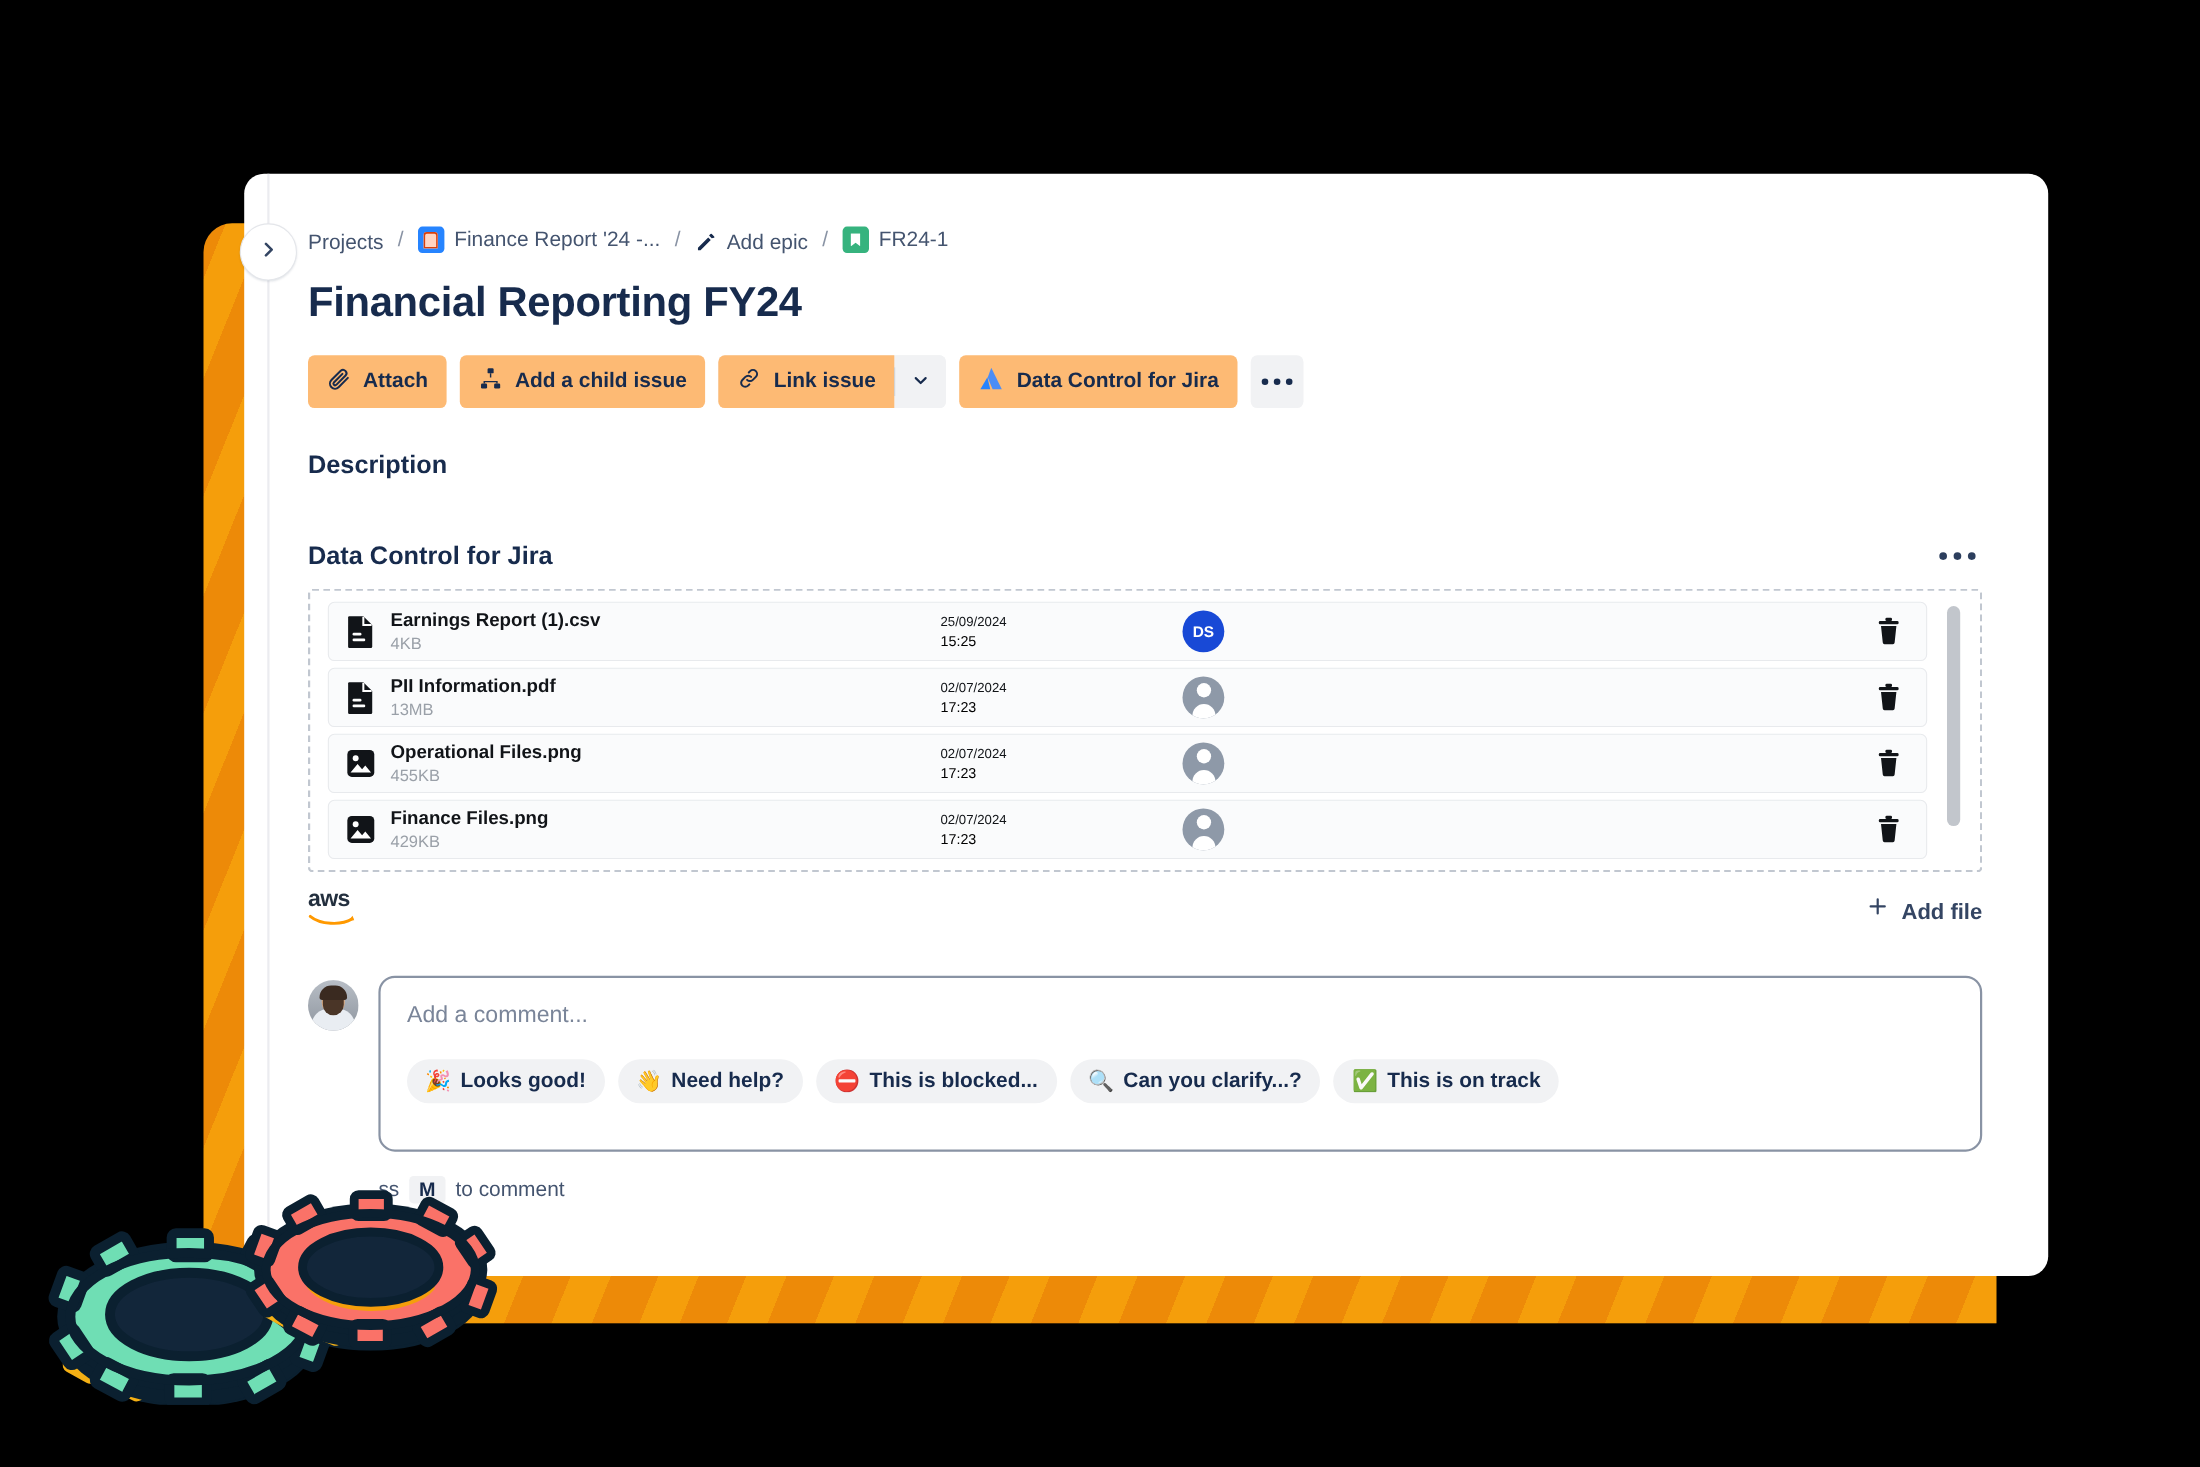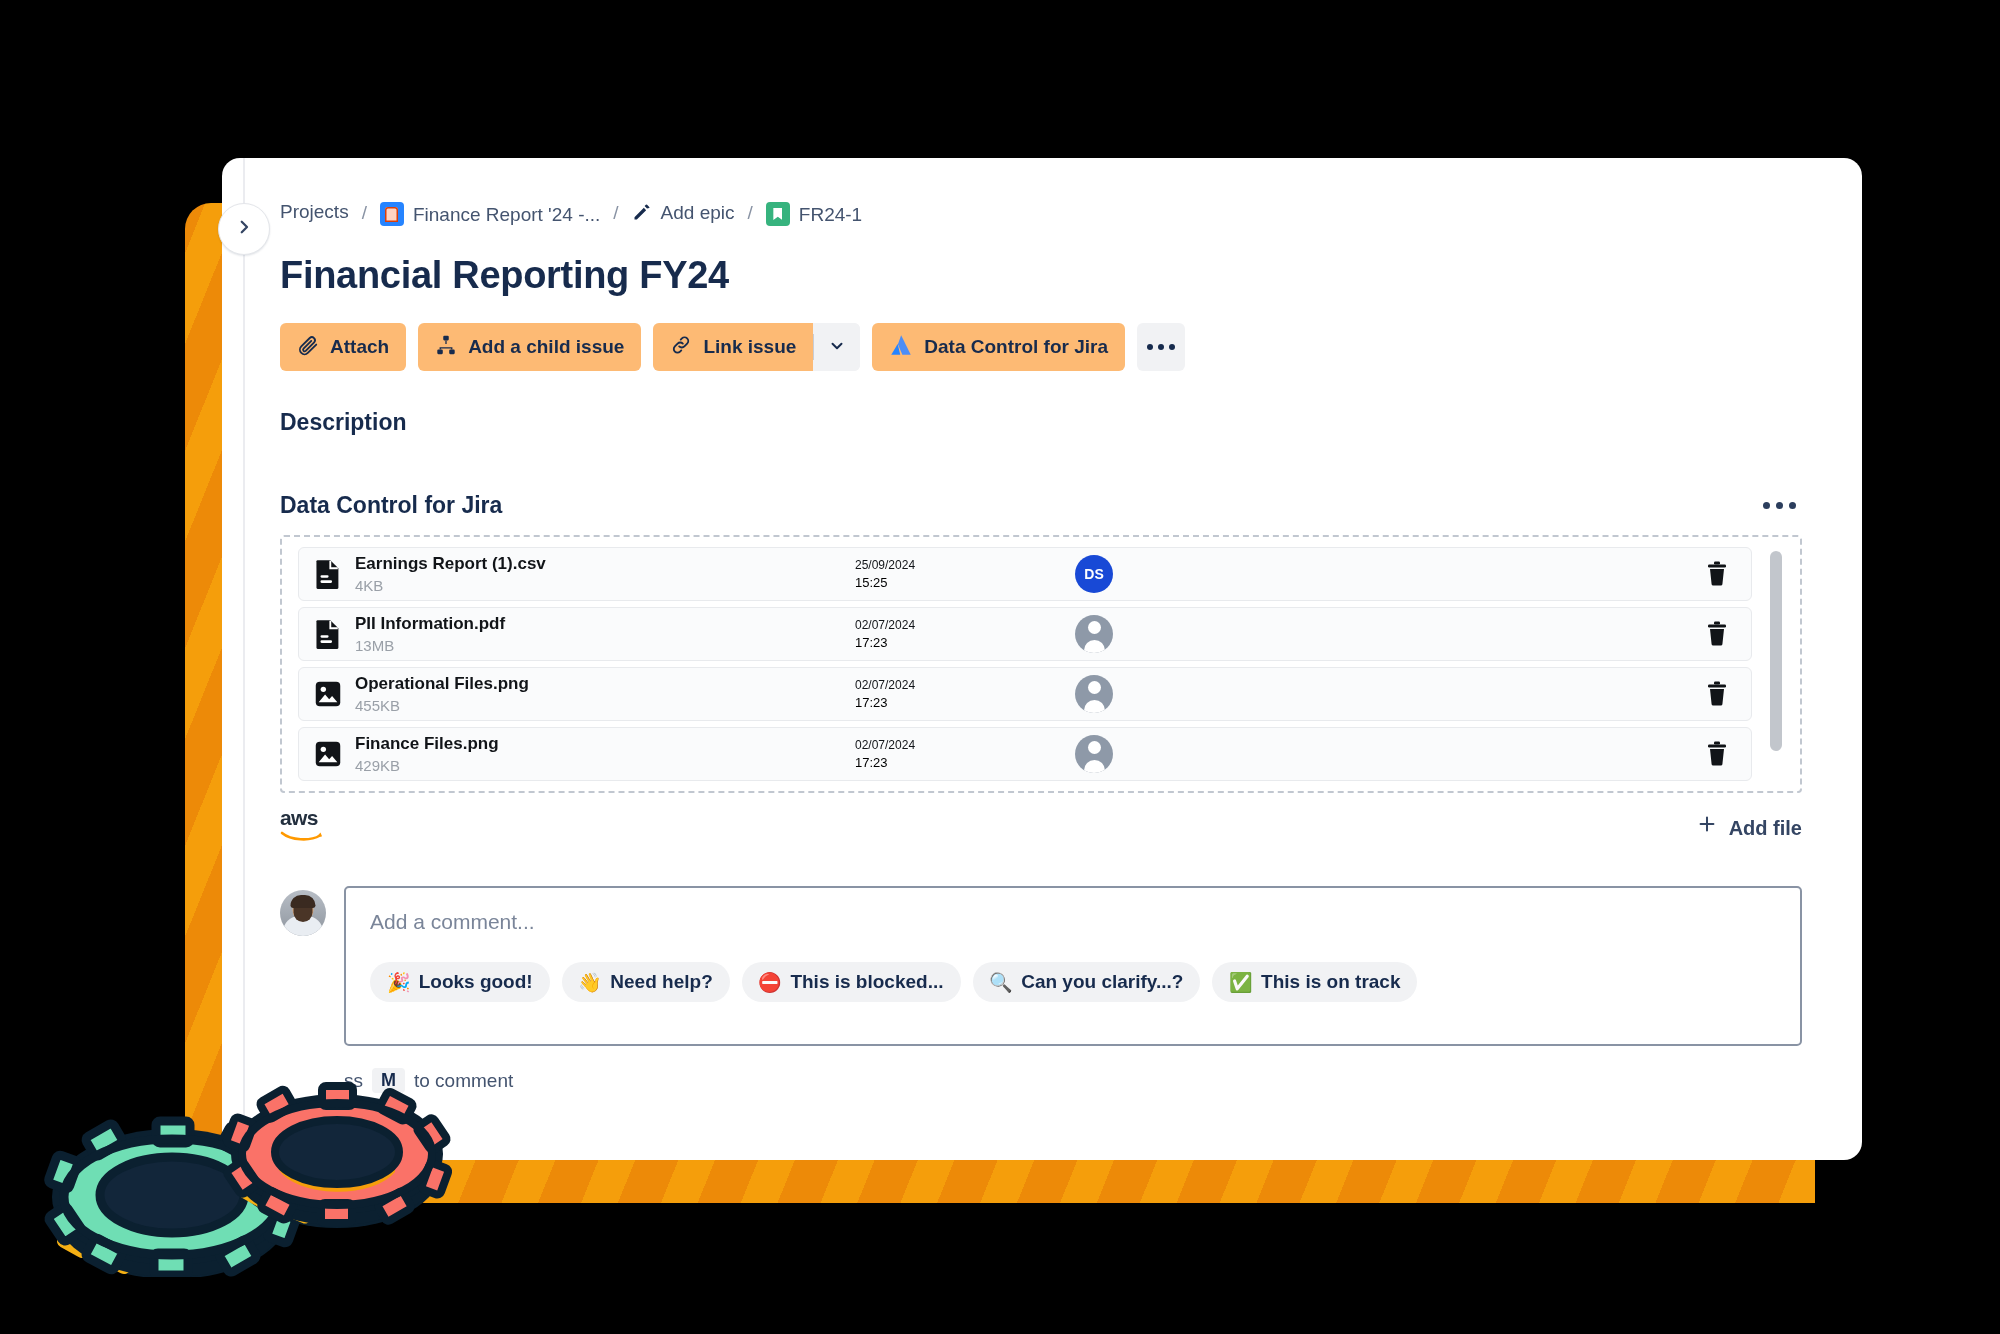--- a/index.html
+++ b/index.html
@@ -48,21 +48,21 @@
     background:#FFFFFF; border:1px solid #E4E6EA;
     display:flex; align-items:center; justify-content:center;
     box-shadow: 0 1px 2px rgba(9,30,66,0.12);
     cursor: pointer; z-index: 12;
   }
   .collapse-btn svg { width:18px; height:18px; }
 
   .card-inner { padding: 44px 60px 0 58px; position:relative; height:100%; }
 
   
-  .breadcrumb { display:flex; align-items:flex-start; gap:0; height:28px; }
+  .breadcrumb { display:flex; align-items:flex-end; gap:0; height:28px; }
   .bc-item {
     display:flex; align-items:center; gap:9px;
     font-size:19px; color:#44546F; white-space:nowrap;
     cursor:pointer; line-height:1;
   }
   .bc-item.link { color:#44546F; }
   .bc-sep { color:#8993A4; font-size:19px; margin:0 13px; }
   .bc-proj-icon {
     width:24px; height:24px; border-radius:4px;
     background:#2684FF; position:relative; overflow:hidden;
@@ -206,21 +206,21 @@
   }
   .cmt-hair {
     position:absolute; left:50%; top:5px; transform:translateX(-50%);
     width:25px; height:13px; border-radius:13px 13px 3px 3px; background:#3A2A20; z-index:2;
   }
   .cmt-beard {
     position:absolute; left:50%; top:18px; transform:translateX(-50%);
     width:19px; height:14px; border-radius:0 0 10px 10px; background:#4A3527; z-index:2;
   }
   .cmt-box {
-    flex:1; background:#fff; border:2px solid #8993A4; border-radius:5px;
+    flex:1; background:#fff; border:2px solid #8993A4; border-radius:15px;
     padding: 22px 24px 24px 24px; min-height:160px;
   }
   .cmt-placeholder { font-size:21px; color:#7A8599; }
   .chips { margin-top:28px; display:flex; gap:12px; flex-wrap:nowrap; }
   .chip {
     display:flex; align-items:center; gap:8px;
     background:#F1F2F4; border:none; border-radius:20px;
     height:40px; padding:0 17px;
     font-size:19px; font-weight:600; color:#172B4D;
     font-family:"Liberation Sans", sans-serif; cursor:pointer; white-space:nowrap;

